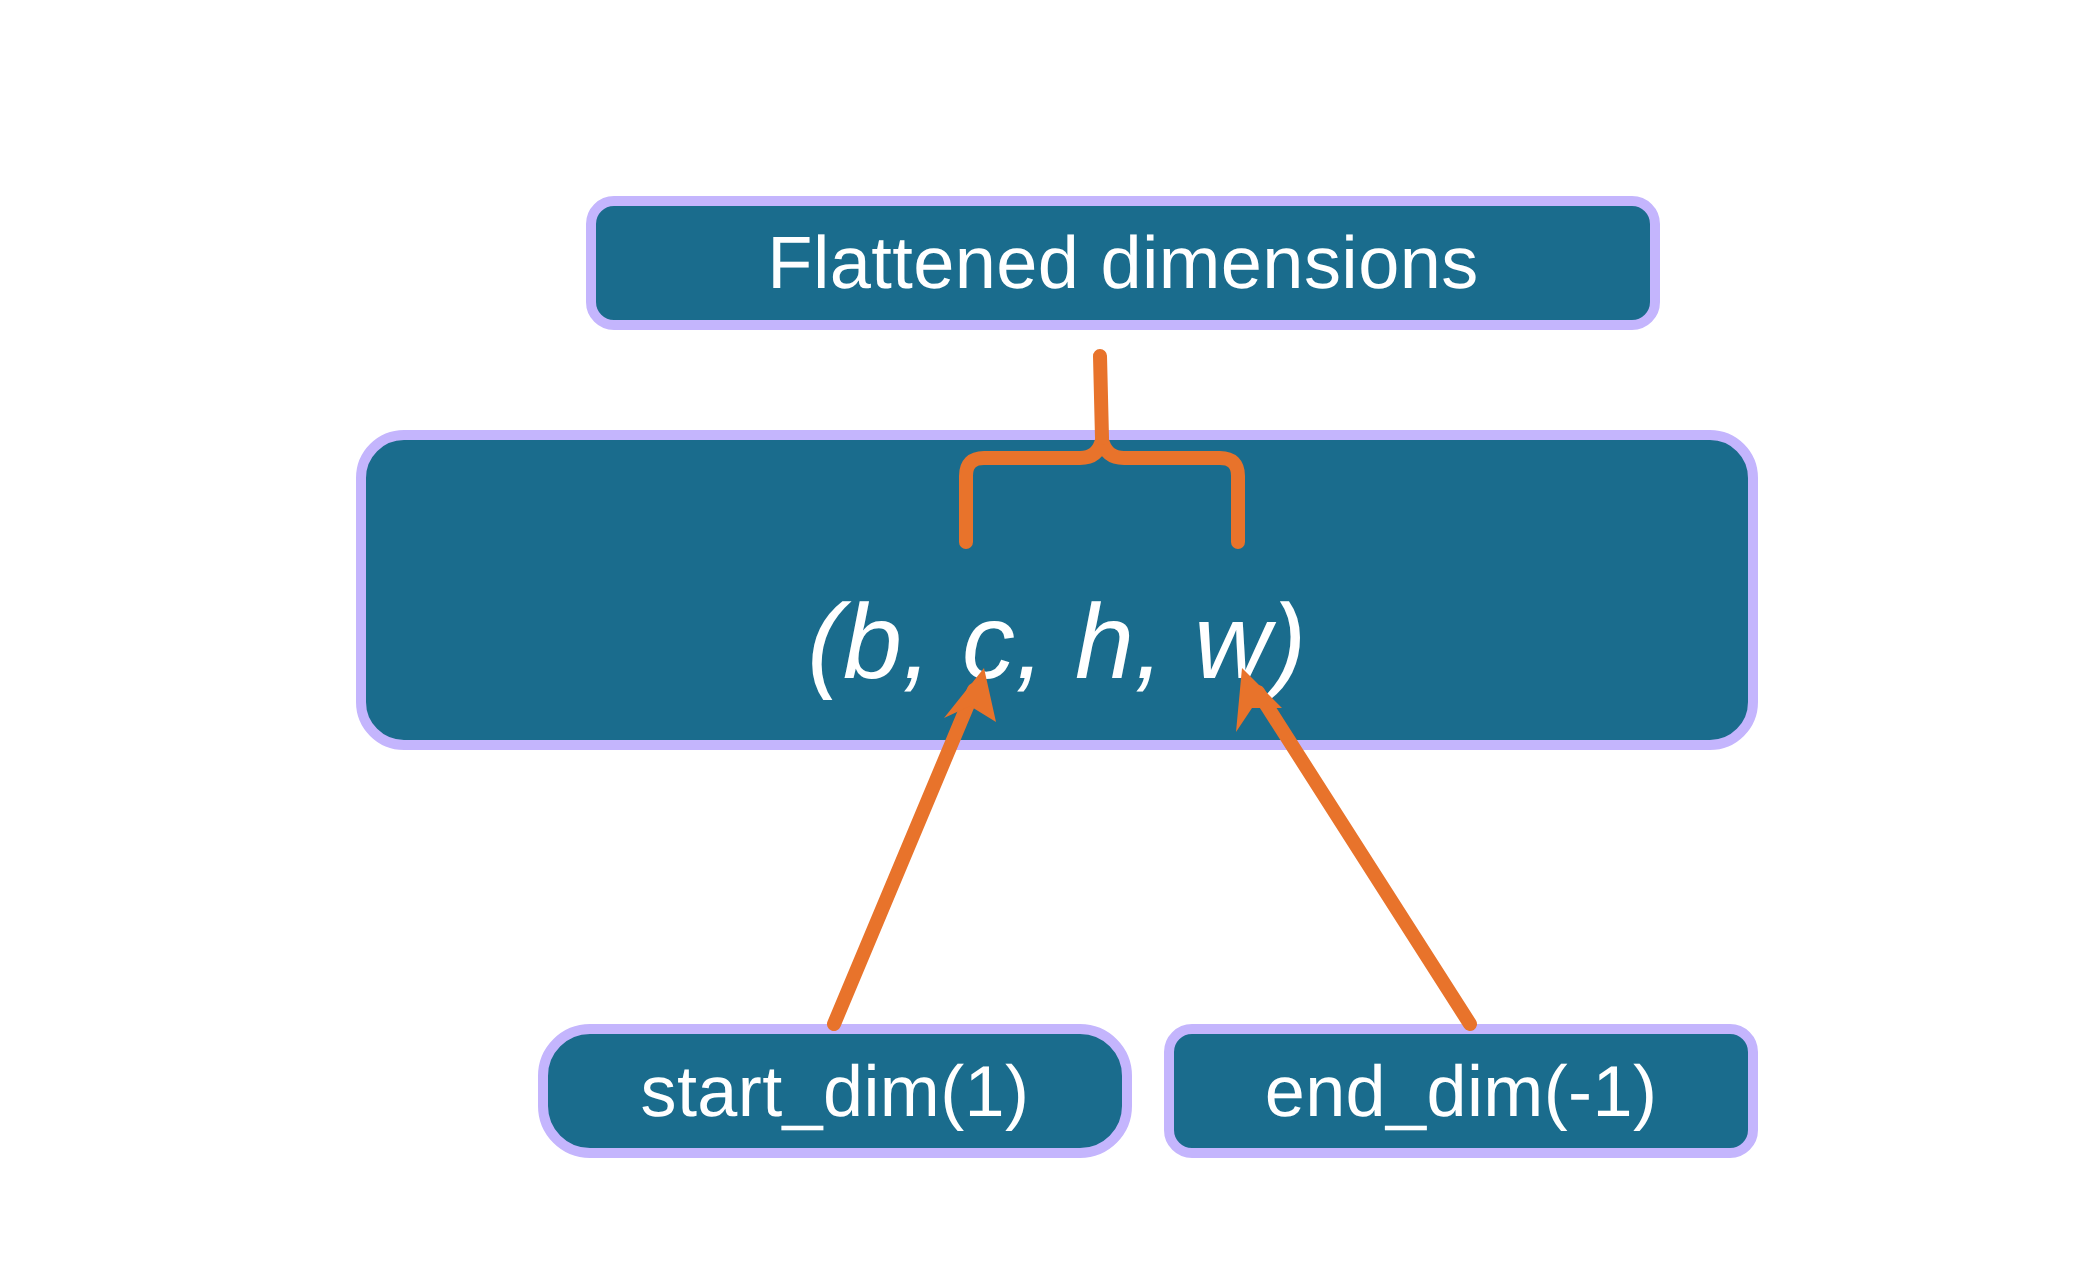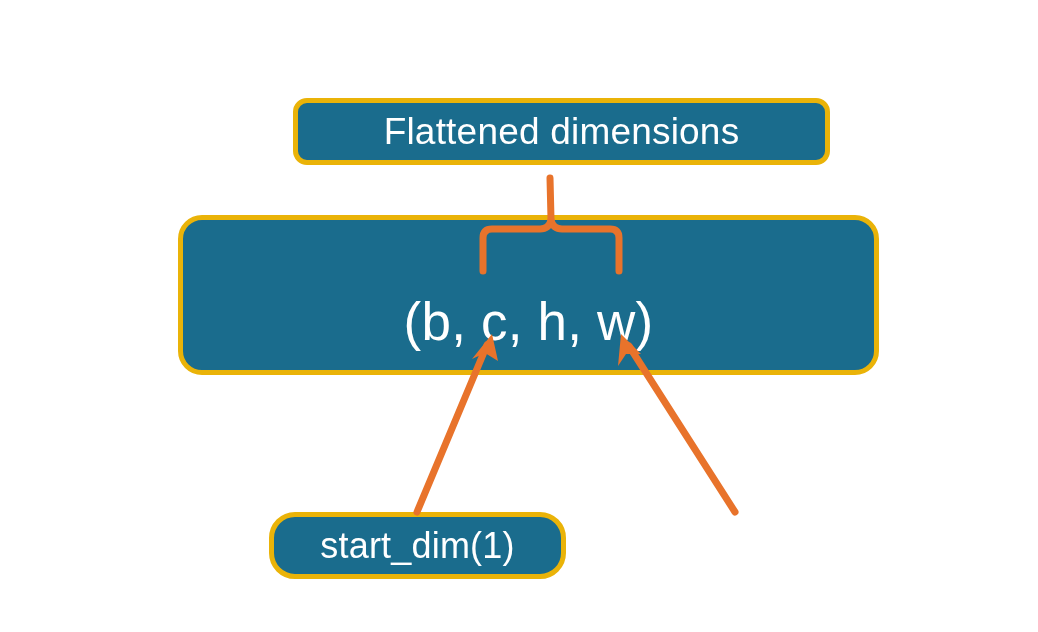--- a/index.html
+++ b/index.html
@@ -15,21 +15,21 @@
     position: relative;
     width: 1038px;
     height: 632px;
     background: #ffffff;
     overflow: hidden;
   }
   .node {
     position: absolute;
     box-sizing: border-box;
     background: #1a6c8d;
-    border: 5px solid #eab308;
+    border: 5px solid #c4b5fd;
     border-radius: 16px;
     display: flex;
     align-items: center;
     justify-content: center;
     color: #ffffff;
     font-family: "Liberation Sans", sans-serif;
     font-weight: 400;
     letter-spacing: 0.2px;
     white-space: nowrap;
     user-select: none;
@@ -42,20 +42,21 @@
     border-radius: 14px;
     font-size: 37px;
   }
   #node-shape {
     left: 178px;
     top: 215px;
     width: 701px;
     height: 160px;
     border-radius: 24px;
     font-size: 0;
+    font-style: italic;
   }
   #shape-label {
     font-size: 53px;
     line-height: 1;
     color: #ffffff;
     position: relative;
     top: 26px;
   }
   #node-start-dim {
     left: 269px;
@@ -121,14 +122,17 @@
   </div>
 
   <div class="node" id="node-shape">
     <span id="shape-label">(b, c, h, w)</span>
   </div>
 
   <div class="node" id="node-start-dim">
     <span>start_dim(1)</span>
   </div>
 
+  <div class="node" id="node-end-dim">
+    <span>end_dim(-1)</span>
+  </div>
 
 </div>
 
 </body></html>

